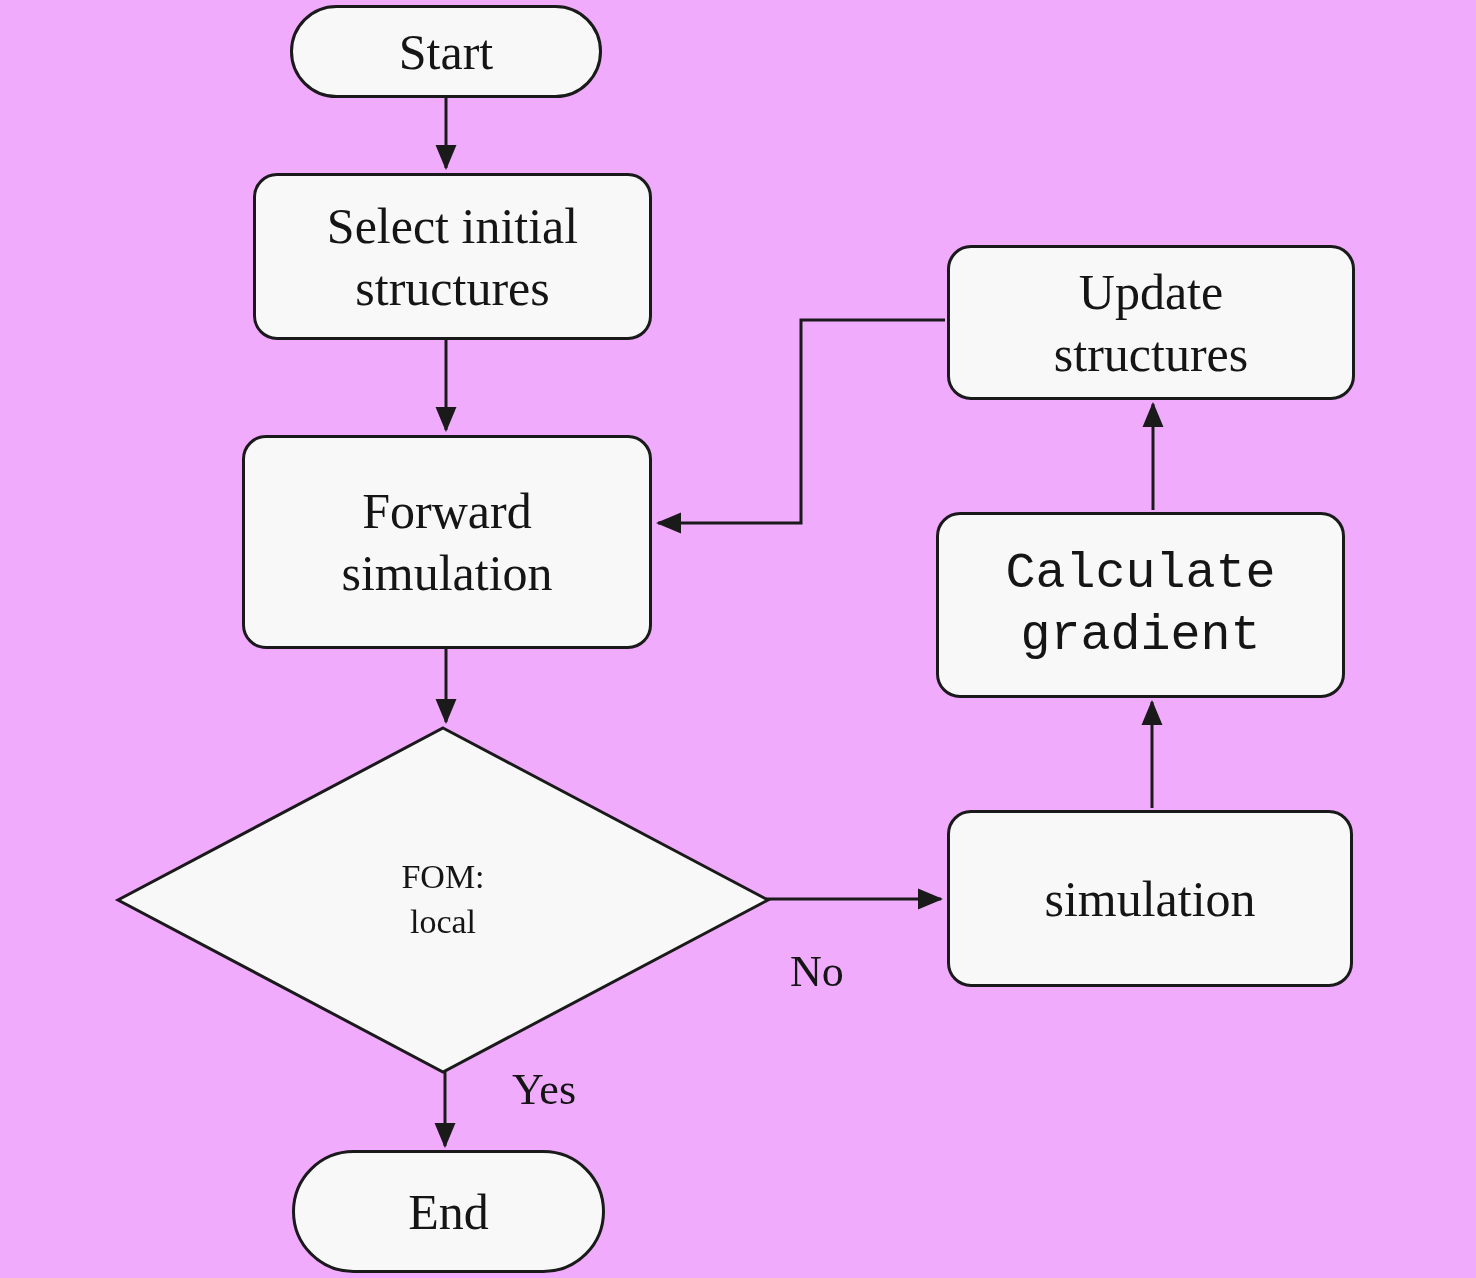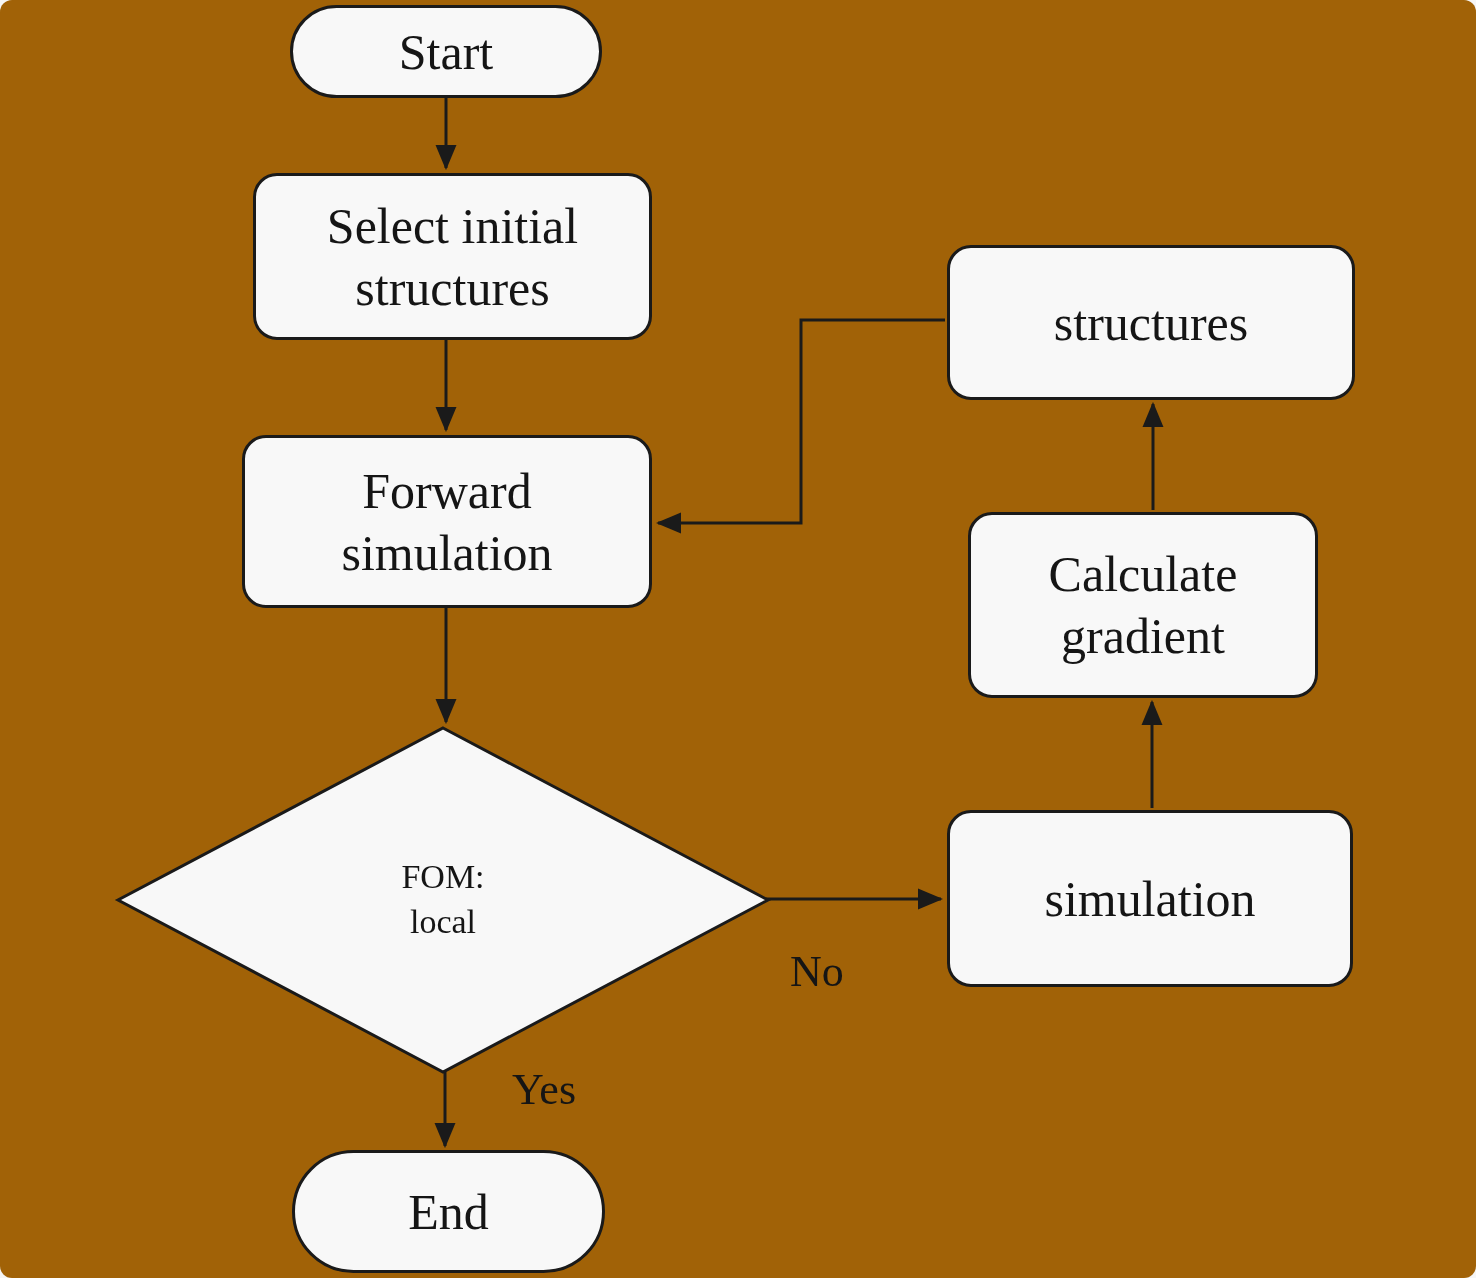--- a/index.html
+++ b/index.html
@@ -5,23 +5,22 @@
   html, body { margin: 0; padding: 0; }
   body {
     background: #f6f6f6;
     font-family: "Liberation Serif", "DejaVu Serif", serif;
     color: #151515;
   }
   .canvas {
     position: relative;
     width: 1476px;
     height: 1278px;
-    background: #a16207;
+    background: #f0abfc;
     overflow: hidden;
-    border-radius: 12px;
   }
   svg.wires {
     position: absolute;
     left: 0; top: 0;
     z-index: 1;
   }
   .node {
     position: absolute;
     z-index: 2;
     box-sizing: border-box;
@@ -91,39 +90,40 @@
 
   <div class="node terminator" style="left:290px; top:5px; width:312px; height:93px;">
     <div>Start</div>
   </div>
 
   <div class="node process" style="left:253px; top:173px; width:399px; height:167px;">
     <div>Select initial</div>
     <div>structures</div>
   </div>
 
-  <div class="node process" style="left:242px; top:435px; width:410px; height:173px;font-family:Liberation Serif, serif;">
+  <div class="node process" style="left:242px; top:435px; width:410px; height:214px;font-family:Liberation Serif, serif;">
     <div>Forward</div>
     <div>simulation</div>
   </div>
 
   <div class="decision-label" style="left:153px; top:806px; width:580px; height:188px;">
     <div>FOM:</div>
     <div>local</div>
   </div>
 
   <div class="node terminator" style="left:292px; top:1150px; width:313px; height:123px;">
     <div>End</div>
   </div>
 
   <div class="node process" style="left:947px; top:245px; width:408px; height:155px;">
+    <div>Update</div>
     <div>structures</div>
   </div>
 
-  <div class="node process" style="left:968px; top:512px; width:350px; height:186px;">
+  <div class="node process" style="left:936px; top:512px; width:409px; height:186px;font-family:Liberation Mono, monospace;">
     <div>Calculate</div>
     <div>gradient</div>
   </div>
 
   <div class="node process" style="left:947px; top:810px; width:406px; height:177px;">
     <div>simulation</div>
   </div>
 
   <div class="edge-label" style="left:512px; top:1068px;">Yes</div>
   <div class="edge-label" style="left:790px; top:950px;">No</div>

